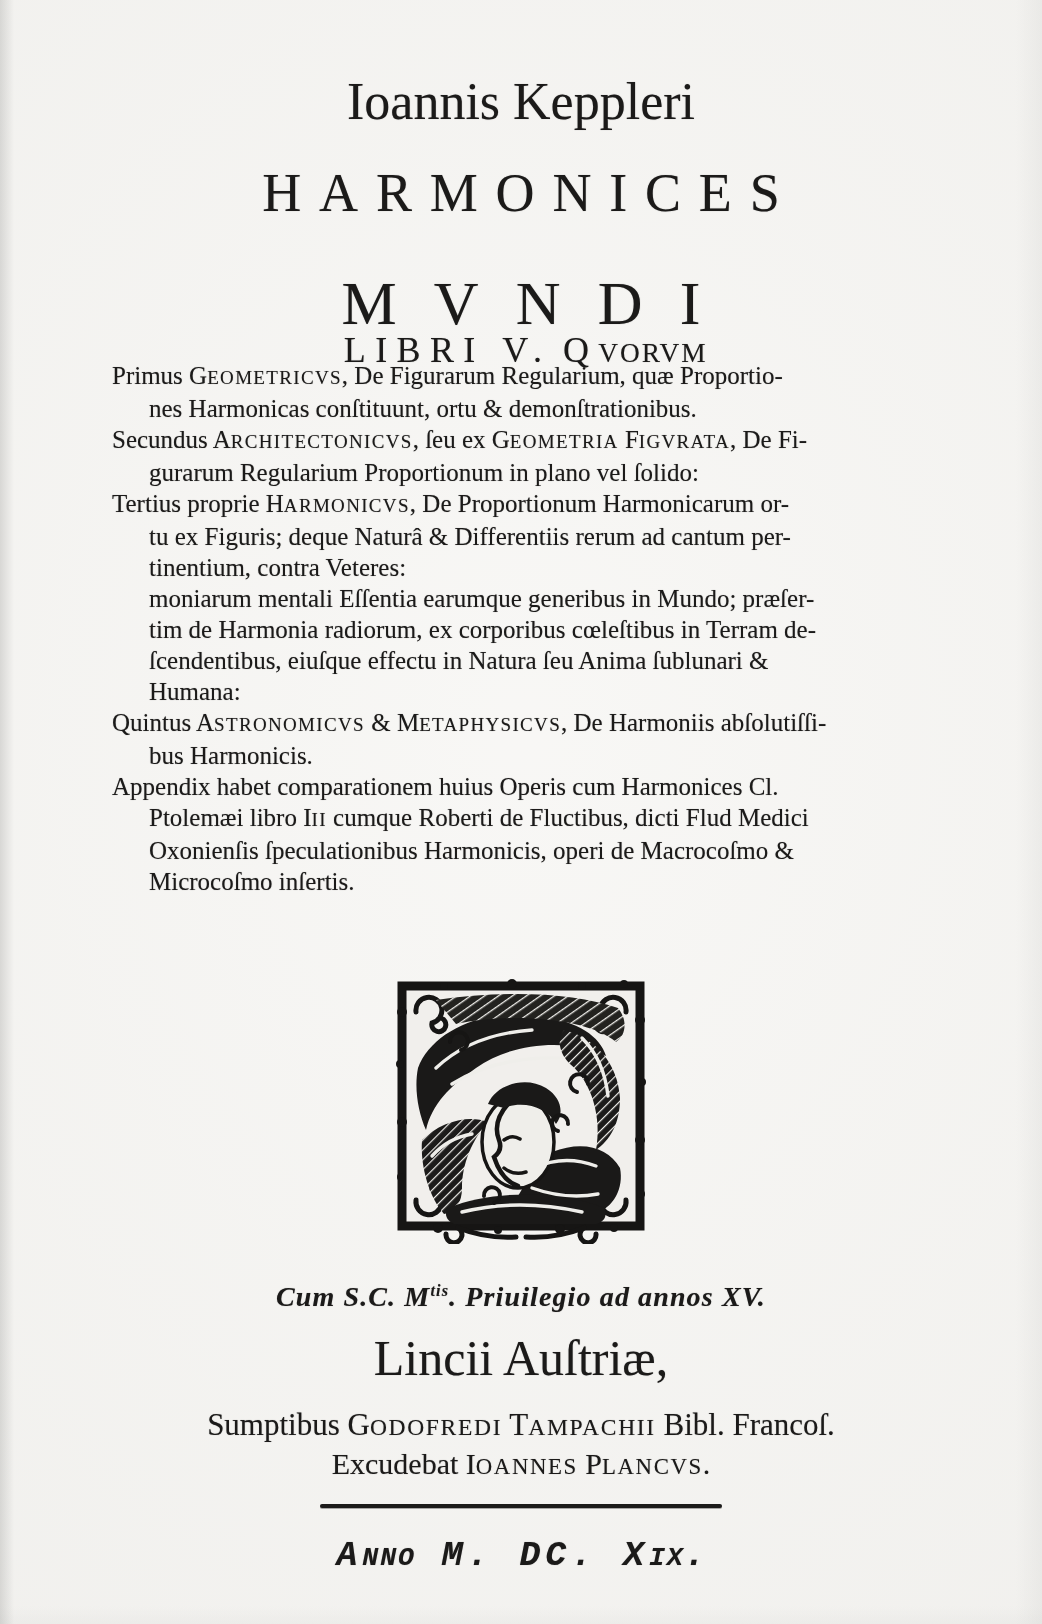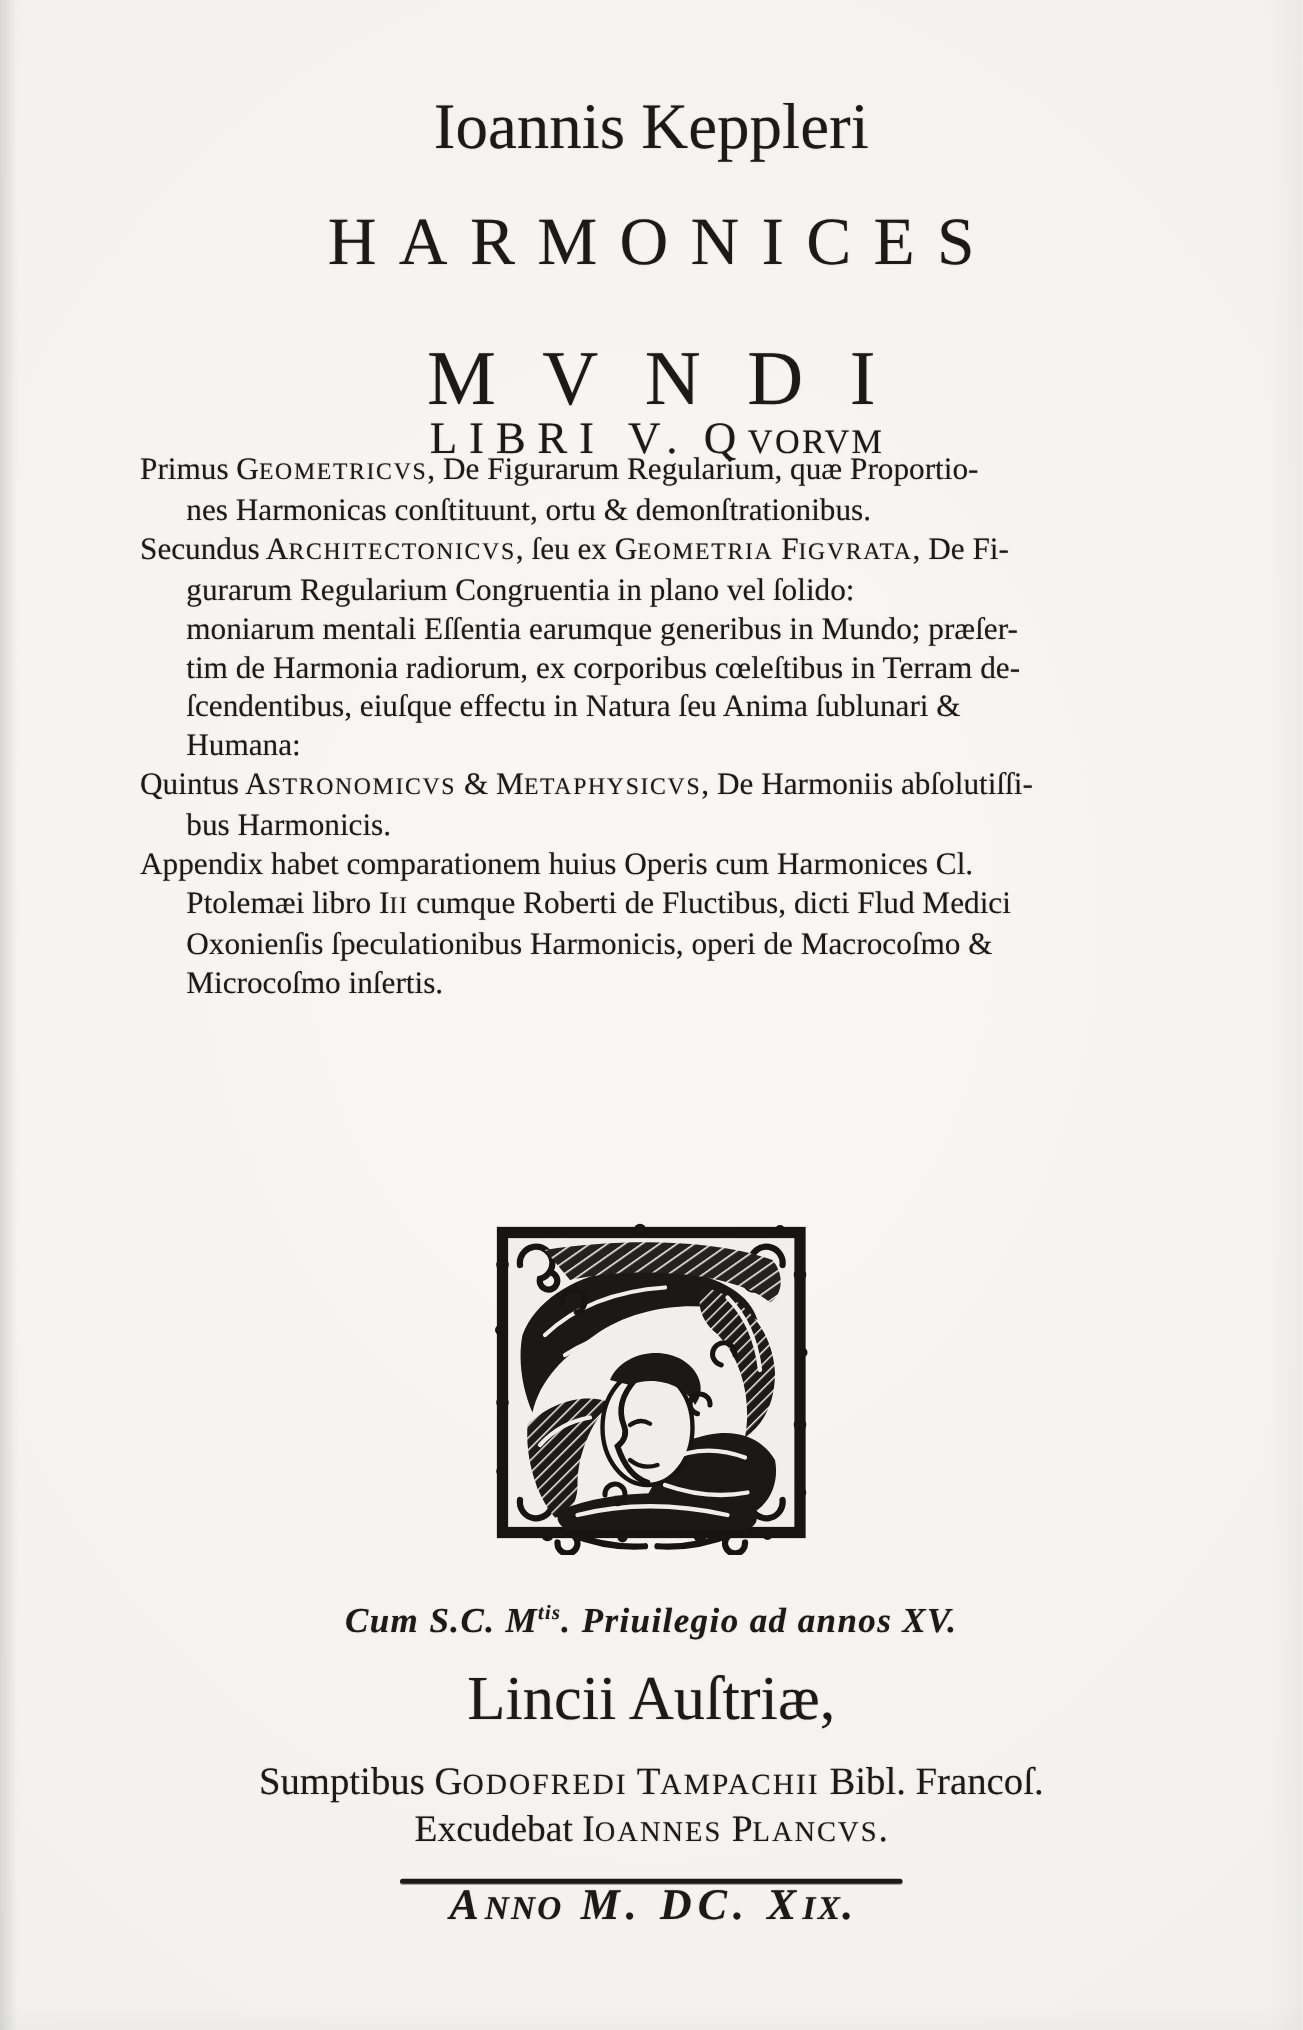--- a/index.html
+++ b/index.html
@@ -35,42 +35,47 @@
   .emblem svg{display:inline-block;}
 
   .privilege{top:1281px;font-size:28px;font-style:italic;font-weight:bold;letter-spacing:.04em;}
   .privilege sup{font-size:.58em;}
   .place{top:1333px;font-size:50px;line-height:1;}
   .publisher{top:1409px;font-size:31px;line-height:1;}
   .printer{top:1449px;font-size:30px;line-height:1;}
   .rule{top:1494px;}
   .rule .bar{display:inline-block;width:402px;height:4px;background:#1c1b1a;border-radius:2px;
              box-shadow:0 1px 0 rgba(27,26,25,.35);}
-  .year{top:1504px;font-size:35px;font-style:italic;letter-spacing:.14em;padding-left:.14em;font-weight:bold;}
+  .year{top:1536px;font-size:35px;font-style:italic;letter-spacing:.14em;padding-left:.14em;font-weight:bold;font-family:Liberation Mono, monospace;}
 </style>
 </head>
 <body>
 
 <div class="sheet">
 
   <div class="abs author">Ioannis Keppleri</div>
   <div class="abs t1">HARMONICES</div>
   <div class="abs t2">MVNDI</div>
   <div class="abs t3">
     <span class="pfx">LIBRI V.</span><span class="autosc">Q<span class="sc">VORVM</span></span>
   </div>
 
   <div class="toc">
     <div>
       <div class="ln first autosc">Primus G<span class="sc">EOMETRICVS</span>, De Figurarum Regularium, quæ Proportio-</div>
       <div class="ln cont autosc">nes Harmonicas conſtituunt, ortu &amp; demonſtrationibus.</div>
     </div>
     <div>
       <div class="ln first autosc">Secundus A<span class="sc">RCHITECTONICVS</span>, ſeu ex G<span class="sc">EOMETRIA</span> F<span class="sc">IGVRATA</span>, De Fi-</div>
-      <div class="ln cont autosc">gurarum Regularium Congruentia in plano vel ſolido:</div>
+      <div class="ln cont autosc">gurarum Regularium Proportionum in plano vel ſolido:</div>
+    </div>
+    <div>
+      <div class="ln first autosc">Tertius proprie H<span class="sc">ARMONICVS</span>, De Proportionum Harmonicarum or-</div>
+      <div class="ln cont autosc">tu ex Figuris; deque Naturâ &amp; Differentiis rerum ad cantum per-</div>
+      <div class="ln cont autosc">tinentium, contra Veteres:</div>
     </div>
     <div>
       <div class="ln cont autosc">moniarum mentali Eſſentia earumque generibus in Mundo; præſer-</div>
       <div class="ln cont autosc">tim de Harmonia radiorum, ex corporibus cœleſtibus in Terram de-</div>
       <div class="ln cont autosc">ſcendentibus, eiuſque effectu in Natura ſeu Anima ſublunari &amp;</div>
       <div class="ln cont autosc">Humana:</div>
     </div>
     <div>
       <div class="ln first autosc">Quintus A<span class="sc">STRONOMICVS</span> &amp; M<span class="sc">ETAPHYSICVS</span>, De Harmoniis abſolutiſſi-</div>
       <div class="ln cont autosc">bus Harmonicis.</div>

